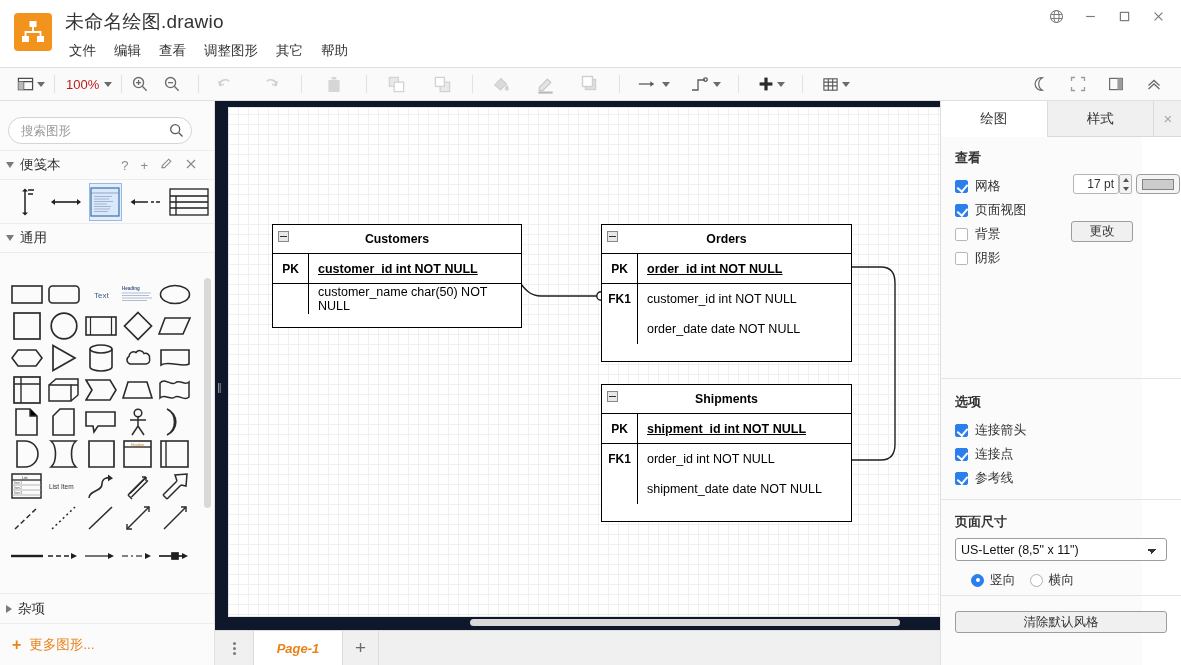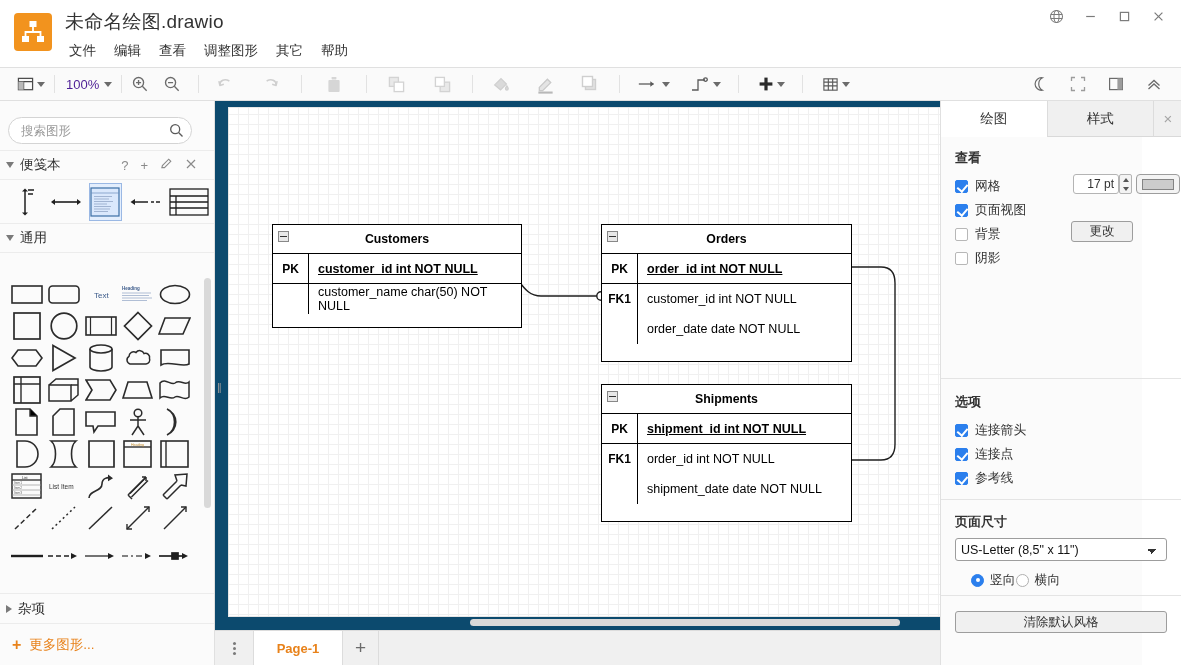--- a/index.html
+++ b/index.html
@@ -55,21 +55,21 @@
     display: flex; align-items: center; justify-content: center;
     color: #6b6b6b;
   }
   .tb-btn.dim { color: #cfcfcf; }
   .tb-sep { width: 1px; height: 18px; background: #e2e2e2; margin: 0 6px; }
   .caret {
     width: 0; height: 0; margin-left: 3px;
     border-left: 4px solid transparent; border-right: 4px solid transparent;
     border-top: 5px solid #6b6b6b;
   }
-  #zoom-label { font-size: 13px; color: #4c1d95; padding: 0 2px; }
+  #zoom-label { font-size: 13px; color: #b91c1c; padding: 0 2px; }
   #tb-right { position: absolute; right: 8px; display: flex; align-items: center; }
 
   
   #sidebar {
     position: absolute; left: 0; top: 101px; width: 215px; height: 564px;
     background: #fbfbfb; border-right: 1px solid #e0e0e0;
     overflow: hidden;
   }
   #search-wrap {
     position: absolute; left: 0; top: 0; width: 214px; height: 50px;
@@ -130,21 +130,21 @@
   #sb-more {
     position: absolute; left: 0; bottom: 0; width: 214px; height: 42px;
     border-top: 1px solid #ececec; display: flex; align-items: center;
     color: #e8821a; font-size: 13.5px;
   }
   #sb-more .plus { margin: 0 8px 0 12px; font-size: 16px; font-weight: bold; }
 
   
   #canvas-area {
     position: absolute; left: 215px; top: 101px; width: 725px; height: 529px;
-    background: #0c4a6e; overflow: hidden;
+    background: #0f172a; overflow: hidden;
   }
   #page {
     position: absolute; left: 14px; top: 7px; width: 711px; height: 508px;
     background: #ffffff;
     background-image:
       linear-gradient(to right, #f0f0f0 1px, transparent 1px),
       linear-gradient(to bottom, #f0f0f0 1px, transparent 1px),
       linear-gradient(to right, #dcdcdc 1px, transparent 1px),
       linear-gradient(to bottom, #dcdcdc 1px, transparent 1px);
     background-size: 10px 10px, 10px 10px, 50px 50px, 50px 50px;
@@ -277,21 +277,21 @@
     width: 38px; display: flex; align-items: center; justify-content: center;
     color: #7a7a7a; letter-spacing: 0; font-size: 14px;
   }
   #tab-menu-btn i {
     display: block; width: 3px; height: 3px; background: #7a7a7a; border-radius: 50%;
     box-shadow: 0 5px 0 #7a7a7a, 0 -5px 0 #7a7a7a;
   }
   .ptab {
     width: 90px; background: #fff; border-left: 1px solid #dcdcdc; border-right: 1px solid #dcdcdc;
     display: flex; align-items: center; justify-content: center;
-    font-size: 13px; color: #e8821a; font-weight: bold;
+    font-size: 13px; color: #e8821a; font-weight: bold; font-style: italic;
   }
   #tab-add {
     width: 36px; display: flex; align-items: center; justify-content: center;
     color: #6b6b6b; font-size: 19px; border-right: 1px solid #dcdcdc;
   }
 </style>
 </head>
 <body>
 
 <div id="titlebar">
@@ -1046,21 +1046,21 @@
 
   <div class="rdiv" style="top:398px"></div>
 
   <div class="rsection" style="top:412px">
     <div class="rsec-title">页面尺寸</div>
     <select id="pagesize-select">
       <option>US-Letter (8,5" x 11")</option>
     </select>
     <div class="rrow" style="margin-top:7px; padding-left:16px">
       <div class="radio on"></div>
-      <span class="rlabel" style="">竖向</span>
+      <span class="rlabel" style="margin-right:14px">竖向</span>
       <div class="radio"></div>
       <span class="rlabel">横向</span>
     </div>
   </div>
 
   <div class="rdiv" style="top:494px"></div>
 
   <div class="rsection" style="top:510px">
     <div class="wide-btn">清除默认风格</div>
   </div>

